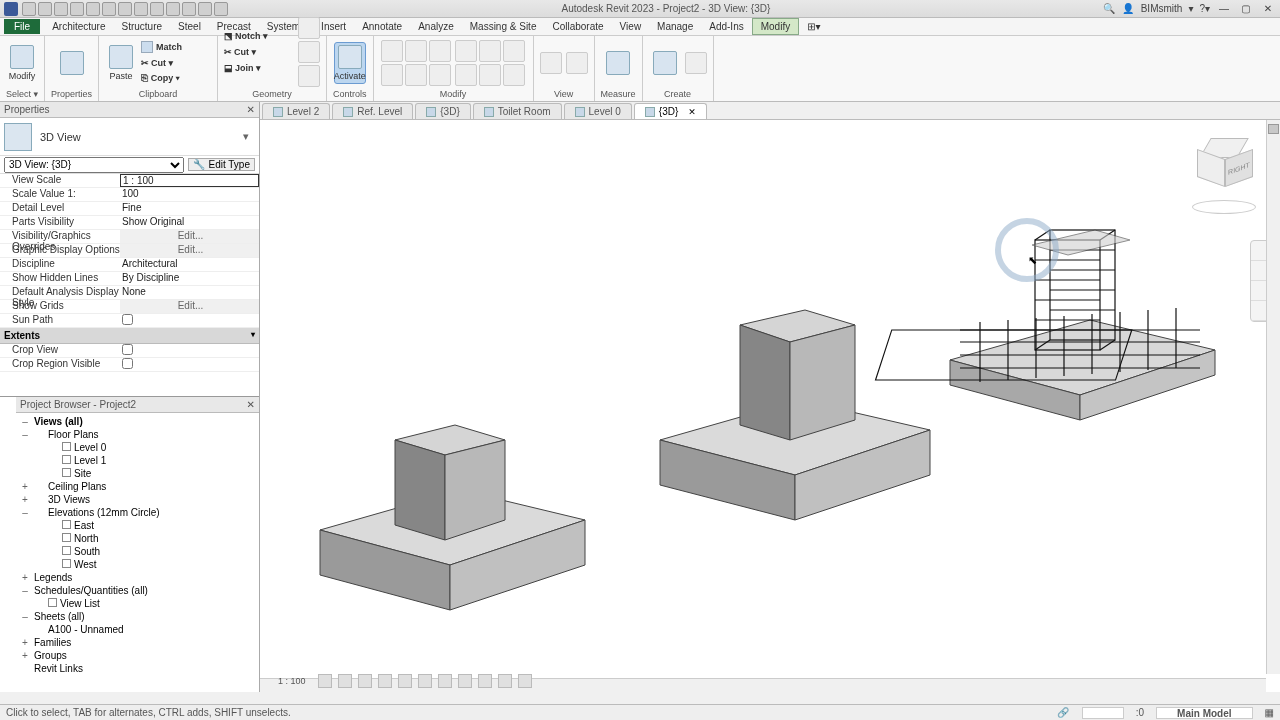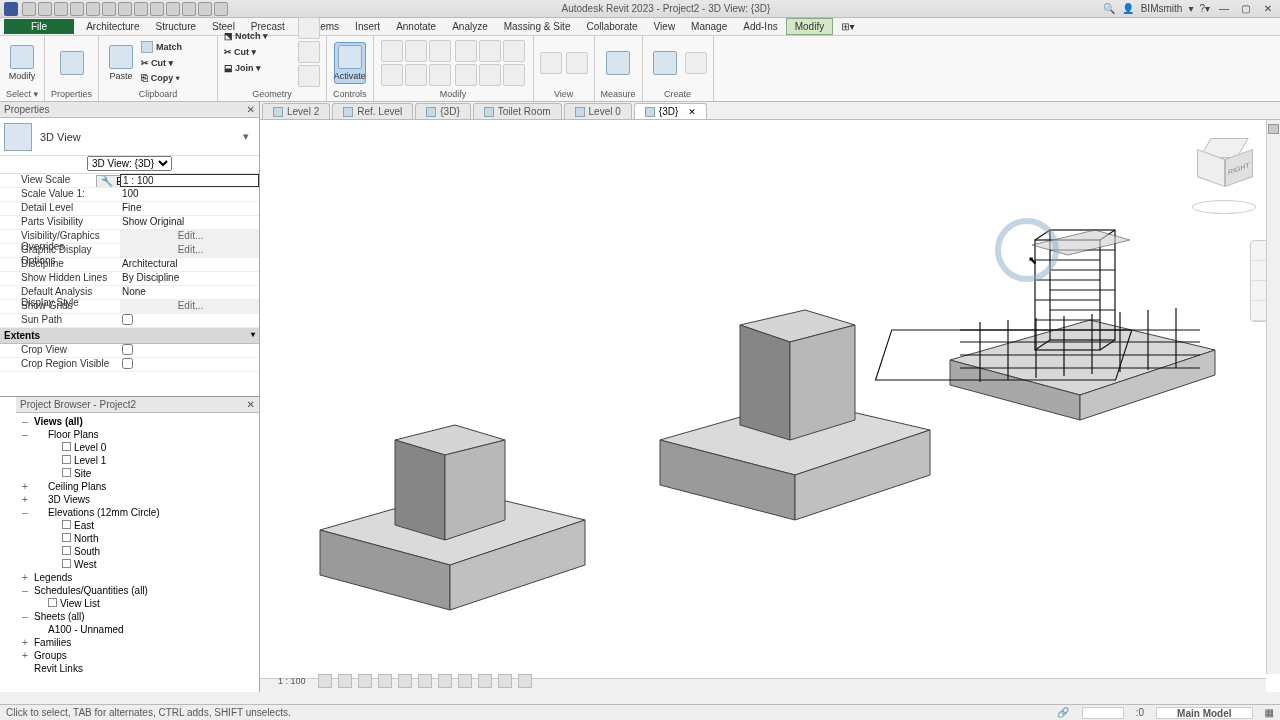--- a/index.html
+++ b/index.html
@@ -9,21 +9,21 @@
 .titlebar { height: 18px; background: linear-gradient(#e8e8e8,#dcdcdc); display: flex; align-items: center; padding: 0 4px; border-bottom: 1px solid #bbb; justify-content: center; }
 .titlebar .qat { display: flex; gap: 2px; align-items: center; }
 .titlebar .qat .q { width: 14px; height: 14px; background: #d0d0d0; border: 1px solid #999; border-radius: 2px; }
 .titlebar .logo { width: 14px; height: 14px; background: #3b5998; border-radius: 2px; margin-right: 4px; }
 .titlebar .title-text { flex: 1; text-align: center; font-size: 10px; color: #555; }
 .titlebar .right { display: flex; gap: 6px; align-items: center; font-size: 10px; color: #444; }
 .titlebar .winbtn { width: 16px; height: 14px; display:flex;align-items:center;justify-content:center; font-size:10px; color:#444; }
 
 
 .menubar { height: 18px; background: #f5f5f5; display: flex; align-items: center; padding: 0 4px; border-bottom: 1px solid #ccc; }
-.menubar .file { background: #1e6b3a; color: #fff; padding: 2px 27px; font-size: 10px; margin-right: 4px; }
+.menubar .file { background: #1e6b3a; color: #fff; padding: 2px 10px; font-size: 10px; margin-right: 4px; }
 .menubar .tab { padding: 2px 8px; font-size: 10px; color: #333; cursor: pointer; }
 .menubar .tab.active { background: #d4e8c8; border: 1px solid #8a8; }
 
 
 .ribbon { height: 66px; background: #f8f8f8; border-bottom: 1px solid #bbb; display: flex; }
 .ribbon .panel { border-right: 1px solid #ccc; padding: 2px 6px; display: flex; flex-direction: column; justify-content: flex-end; align-items: center; }
 .ribbon .panel .tools { flex: 1; display: flex; gap: 4px; align-items: center; }
 .ribbon .panel .label { font-size: 9px; color: #555; text-align: center; padding-top: 2px; }
 .ribbon .bigbtn { width: 32px; height: 42px; display: flex; flex-direction: column; align-items: center; justify-content: center; gap: 2px; font-size: 9px; color: #333; }
 .ribbon .bigbtn .icn { width: 24px; height: 24px; background: #d8e4f0; border: 1px solid #8ab; border-radius: 2px; }
@@ -39,28 +39,28 @@
 .leftcol { width: 260px; display: flex; flex-direction: column; background: #fff; border-right: 1px solid #aaa; }
 
 
 .props { flex: 0 0 295px; display: flex; flex-direction: column; border-bottom: 1px solid #999; overflow: hidden; }
 .pal-header { height: 16px; background: #e8e8e8; border-bottom: 1px solid #bbb; display: flex; align-items: center; padding: 0 4px; font-size: 10px; color:#555; position:relative; }
 .pal-header .x { position:absolute; right:4px; font-size:10px; cursor:pointer; }
 .type-sel { height: 38px; display: flex; align-items: center; gap: 8px; padding: 4px; border-bottom: 1px solid #ddd; }
 .type-sel .big-icn { width: 28px; height: 28px; background:#dbe6f0; border:1px solid #8ab; }
 .type-sel .name { font-size: 11px; color:#333; flex:1; }
 .type-sel .drop { width:12px; color:#666; }
-.edit-type-row { height: 18px; display:flex; align-items:center; padding:0 4px; gap:4px; border-bottom:1px solid #ddd; font-size:10px;flex-direction:column; }
+.edit-type-row { height: 18px; display:flex; align-items:center; padding:0 4px; gap:4px; border-bottom:1px solid #ddd; font-size:10px; }
 .edit-type-row select { flex:1; font-size:10px; height:16px; }
 .edit-type-row .etbtn { padding:0 4px; border:1px solid #aaa; background:#eee; }
 .prop-grid { flex:1; overflow-y:auto; }
 .prop-cat { background:#d8d8d8; font-size:10px; font-weight:bold; padding:2px 4px; border-bottom:1px solid #bbb; position:relative; }
 .prop-cat::after { content:"▾"; position:absolute; right:4px; font-size:8px; }
 .prop-row { display:flex; height:14px; font-size:10px; border-bottom:1px solid #eee; }
-.prop-row .pl { width:120px; padding-left:21px; color:#333; }
+.prop-row .pl { width:120px; padding-left:12px; color:#333; }
 .prop-row .pv { flex:1; background:#fff; padding-left:2px; color:#222; position:relative; }
 .prop-row .pv.edit { background:#f0f0f0; text-align:center; color:#666; }
 .prop-row .pv input[type=checkbox] { width:11px; height:11px; }
 .prop-row.outlined .pv { border:1px solid #333; }
 .prop-apply { height:18px; display:flex; justify-content:flex-end; align-items:center; padding:0 4px; font-size:10px; gap:6px; border-top:1px solid #ccc; }
 .prop-apply .link { color:#1a5aa8; }
 .prop-apply button { font-size:10px; padding:1px 10px; }
 
 
 .browser { flex:1; overflow-y:auto;margin-left:16px; }

